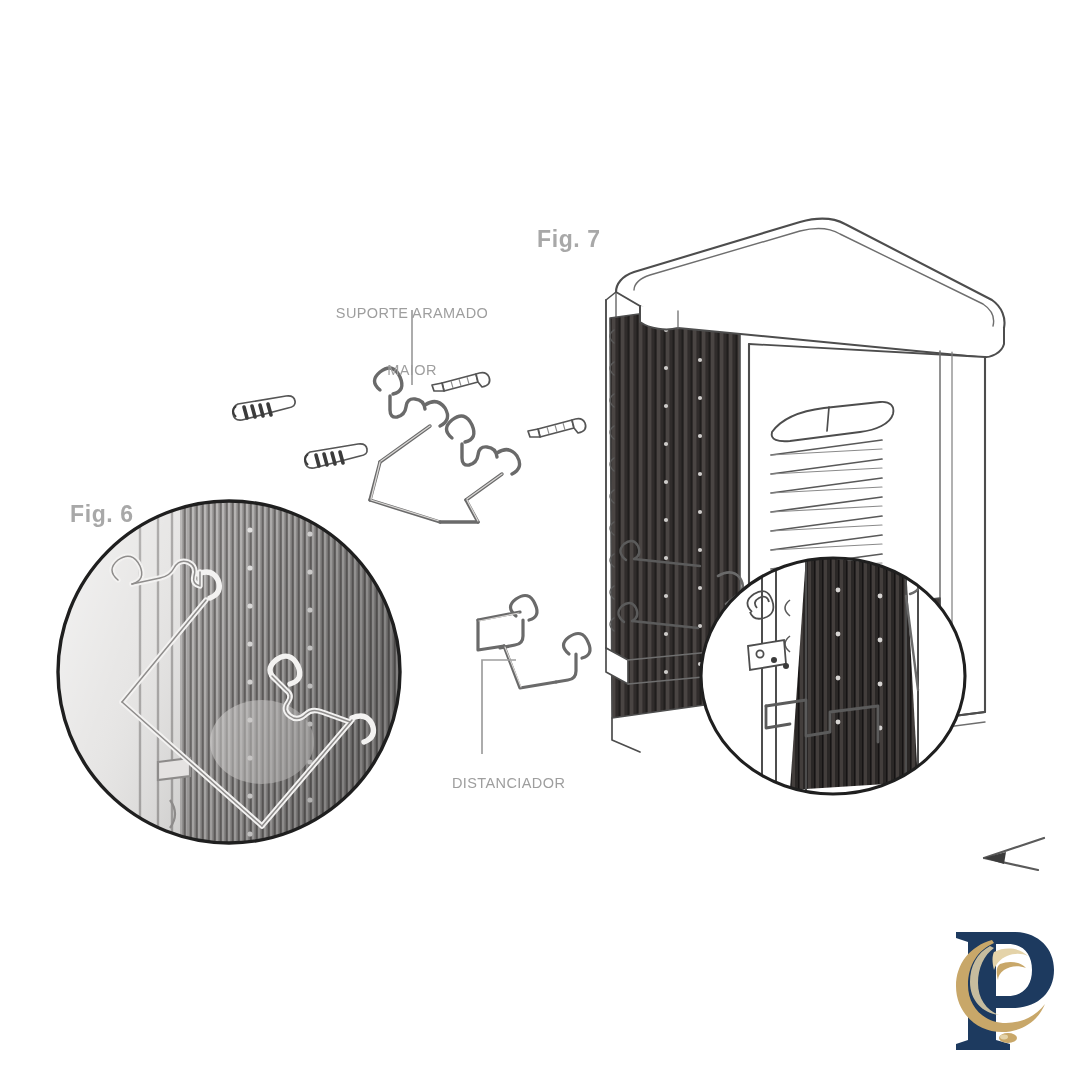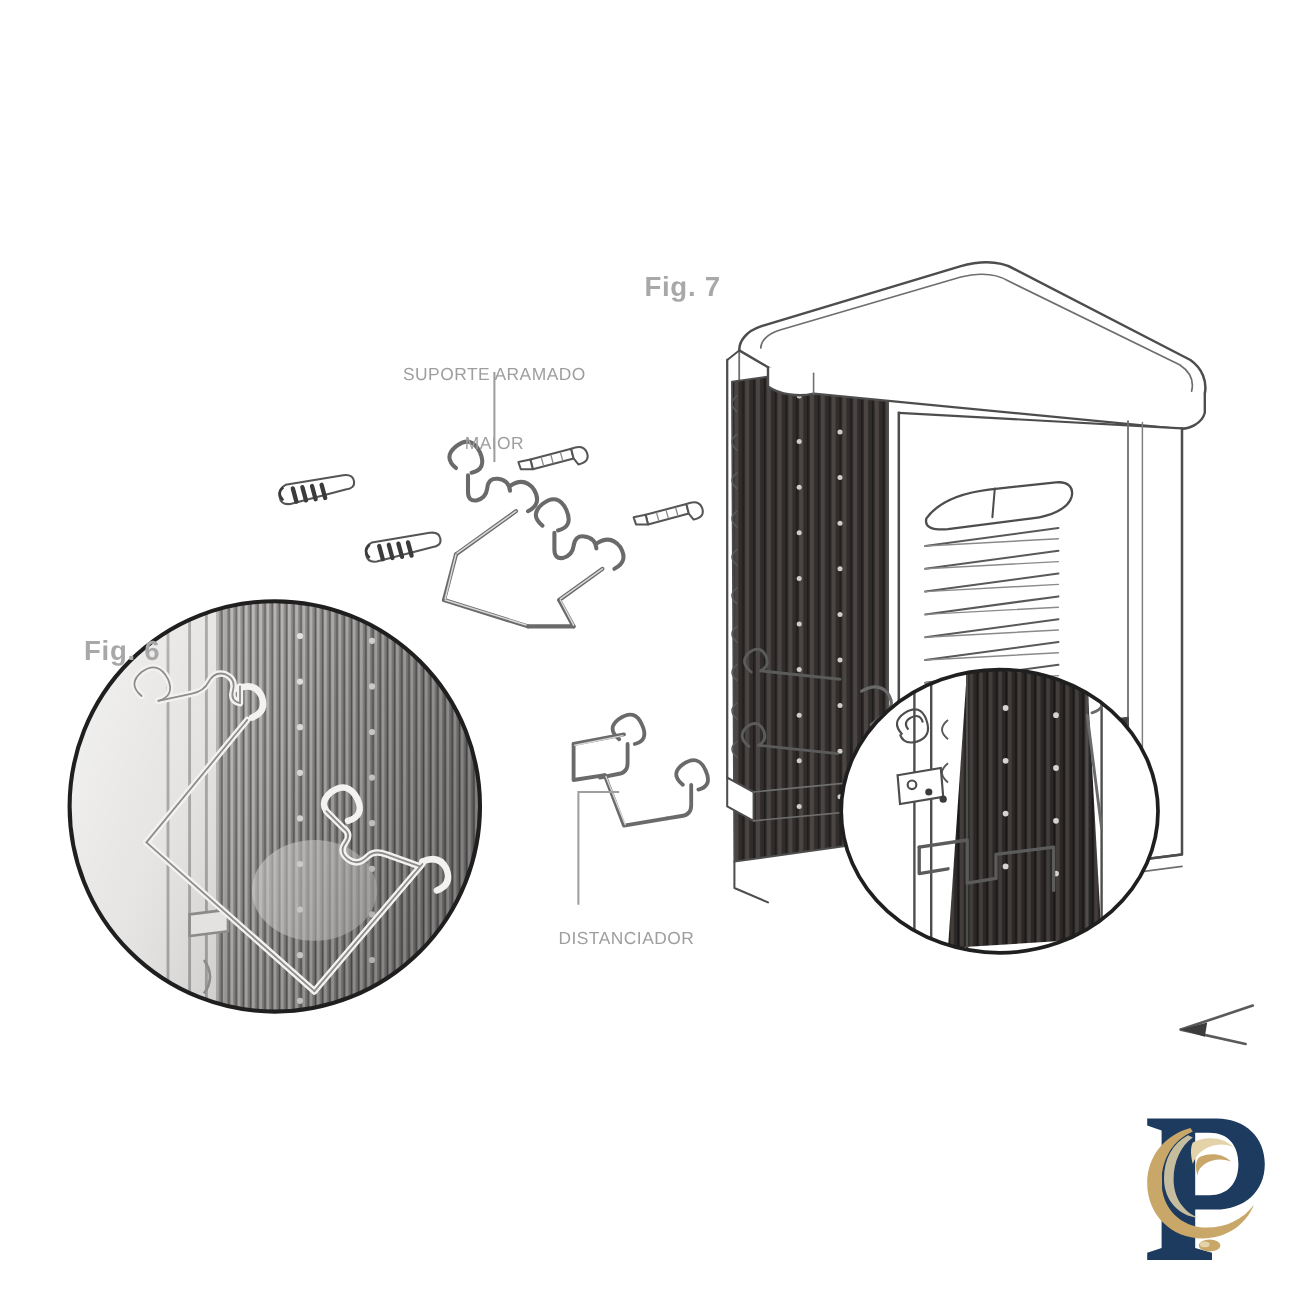--- a/index.html
+++ b/index.html
@@ -461,30 +461,30 @@
 
     <polyline points="516,660 482,660 482,754" fill="none" stroke="#9e9e9e" stroke-width="1.7"></polyline>
 
     <g fill="none" stroke="#5a5a5a" stroke-width="2.2" stroke-linecap="round">
       <path d="M1044,838 L984,858"></path>
       <path d="M984,858 L1038,870"></path>
       <path d="M984,858 L1006,852 L1004,864 Z" fill="#3c3c3c" stroke="none"></path>
     </g>
   </svg>
 
-  <div class="label fig-label" style="left:70px; top:513px;">Fig. 6</div>
+  <div class="label fig-label" style="left:70px; top:485px;">Fig. 6</div>
 
   <div class="label fig-label" style="left:537px; top:210px;">Fig. 7</div>
 
   <div class="label part-label" style="left:327px; top:250px; width:170px;">
     <div>SUPORTE ARAMADO</div>
     <div>MAIOR</div>
   </div>
 
-  <div class="label part-label" style="left:452px; top:758px; width:140px; text-align:center;">DISTANCIADOR</div>
+  <div class="label part-label" style="left:452px; top:758px; width:140px; text-align:left;">DISTANCIADOR</div>
 
   <svg id="logo" viewBox="0 0 150 150">
     <g>
       <path d="M36,20 L84,20 C108,20 124,36 124,58 C124,81 107,96 83,96 L66,96 L66,128 L80,132 L80,138 L26,138 L26,132 L38,128 L38,30 L26,26 L26,20 Z
                M66,32 L66,84 L78,84 C93,84 102,74 102,58 C102,42 93,32 78,32 Z" fill="#1d3a5f"></path>
     </g>
     <g>
       <path d="M62,28 C40,34 26,52 26,74 C26,100 46,120 72,120 C92,120 108,109 115,92
                C106,104 92,111 76,111 C54,111 38,95 38,73 C38,53 48,38 64,31 Z" fill="#c8a769"></path>
       <path d="M60,34 C47,41 40,54 40,70 C40,88 52,101 69,103 C56,98 48,86 48,71

